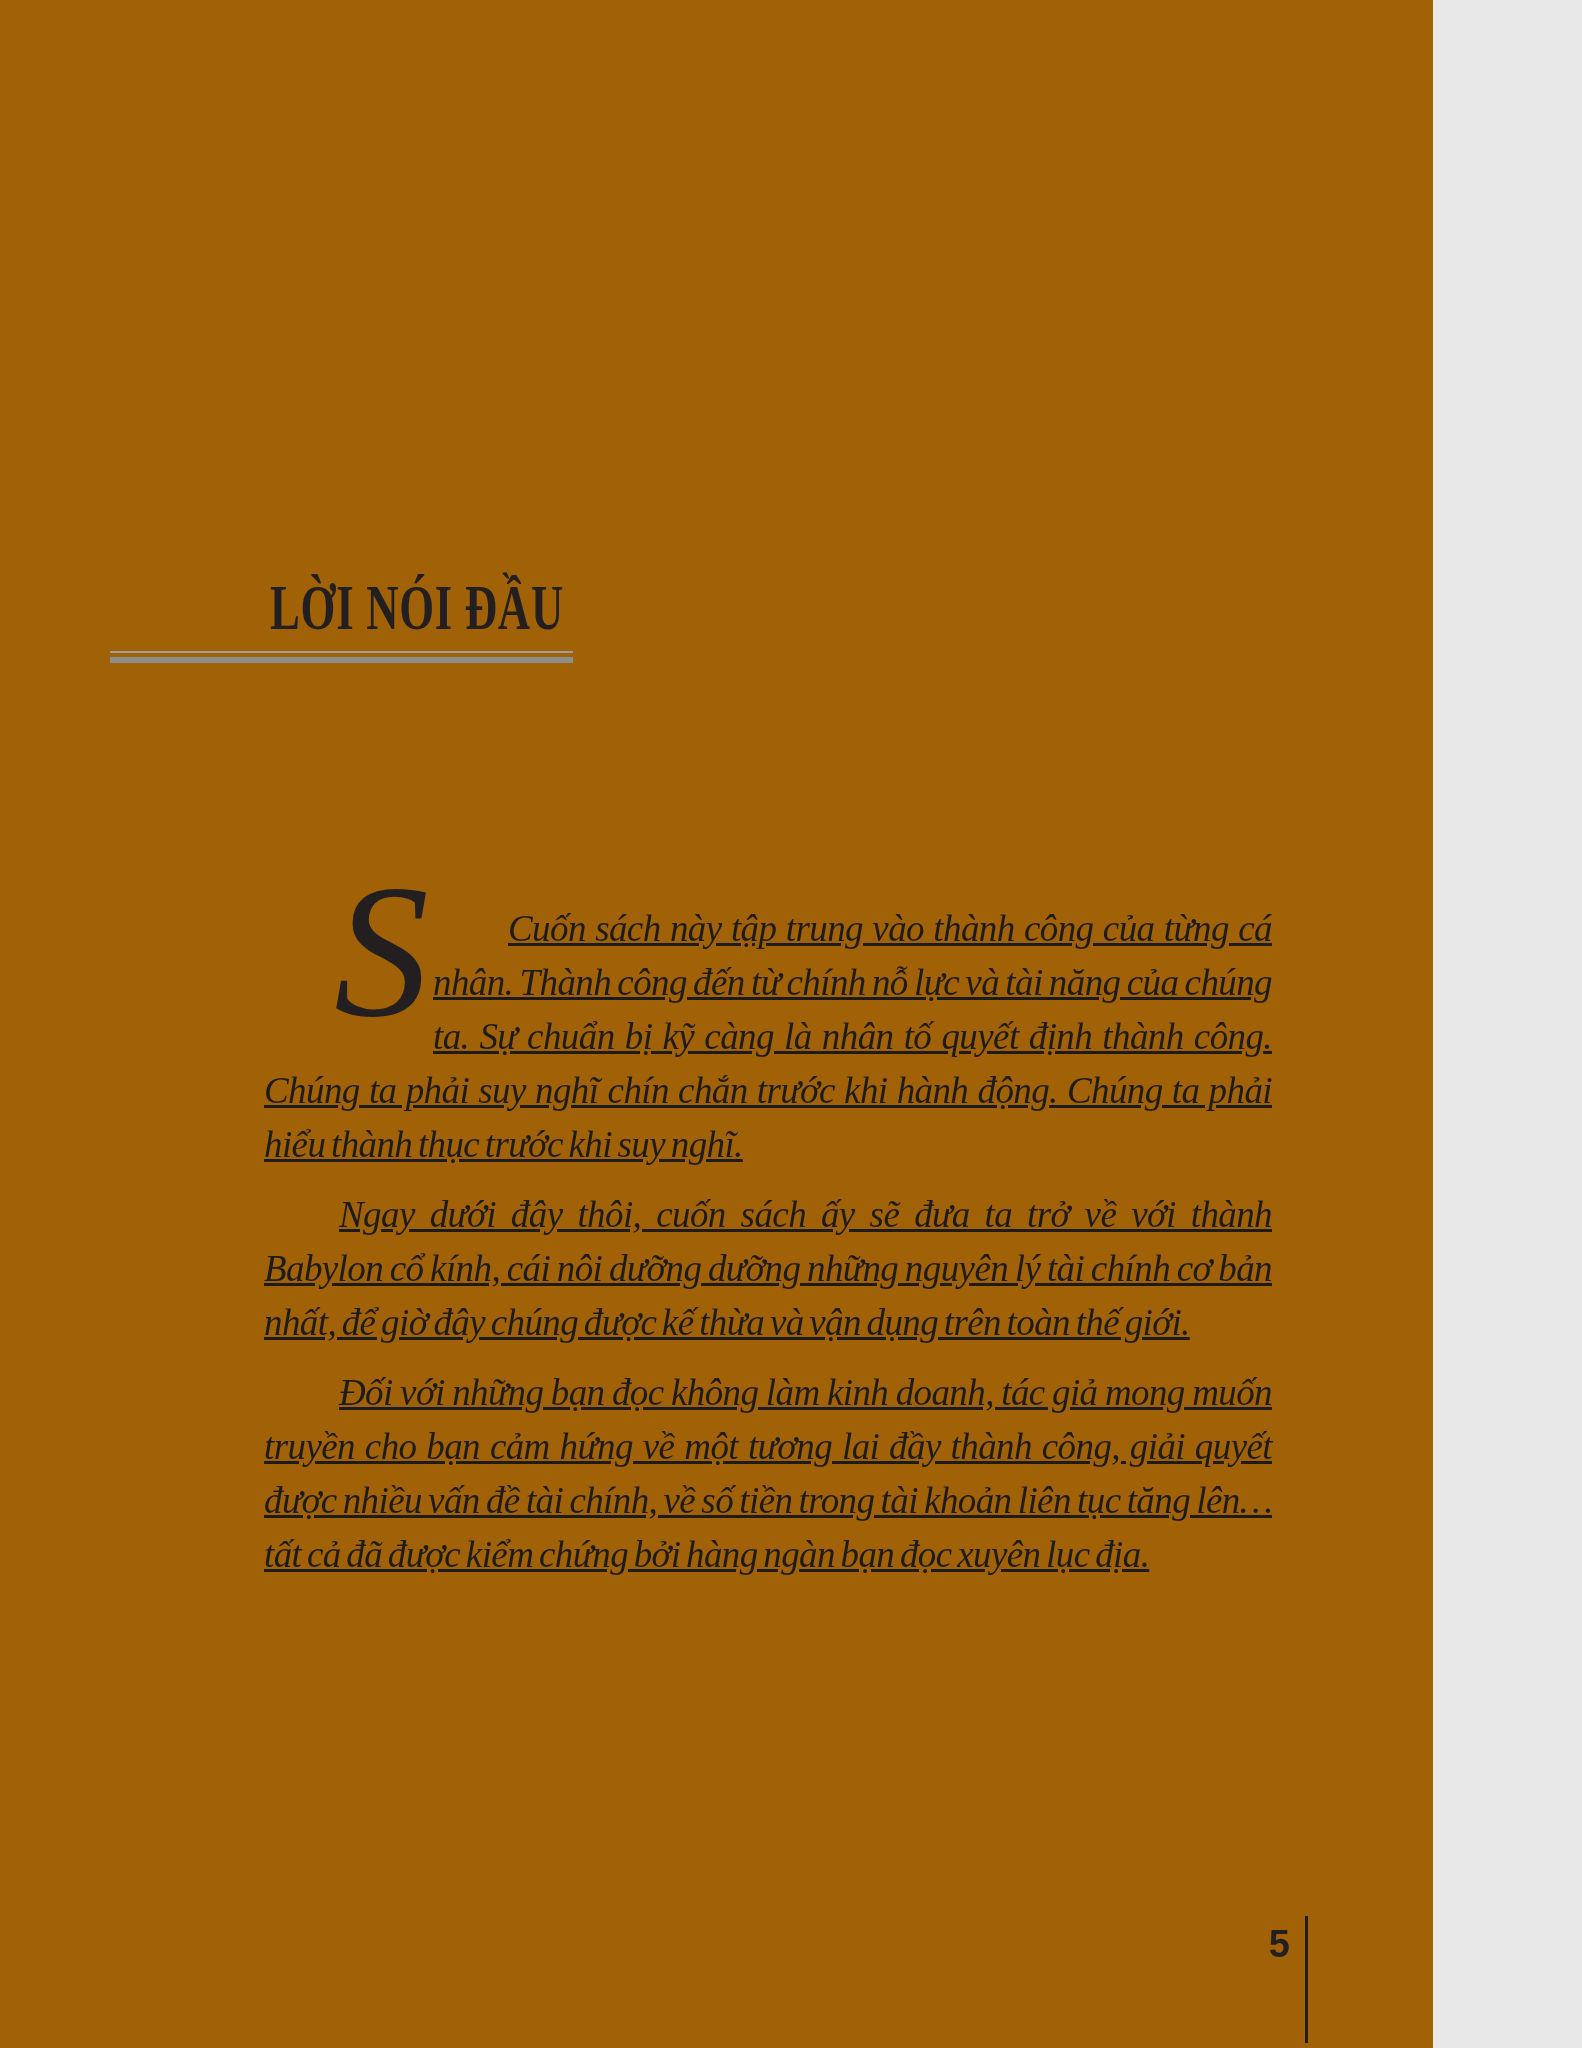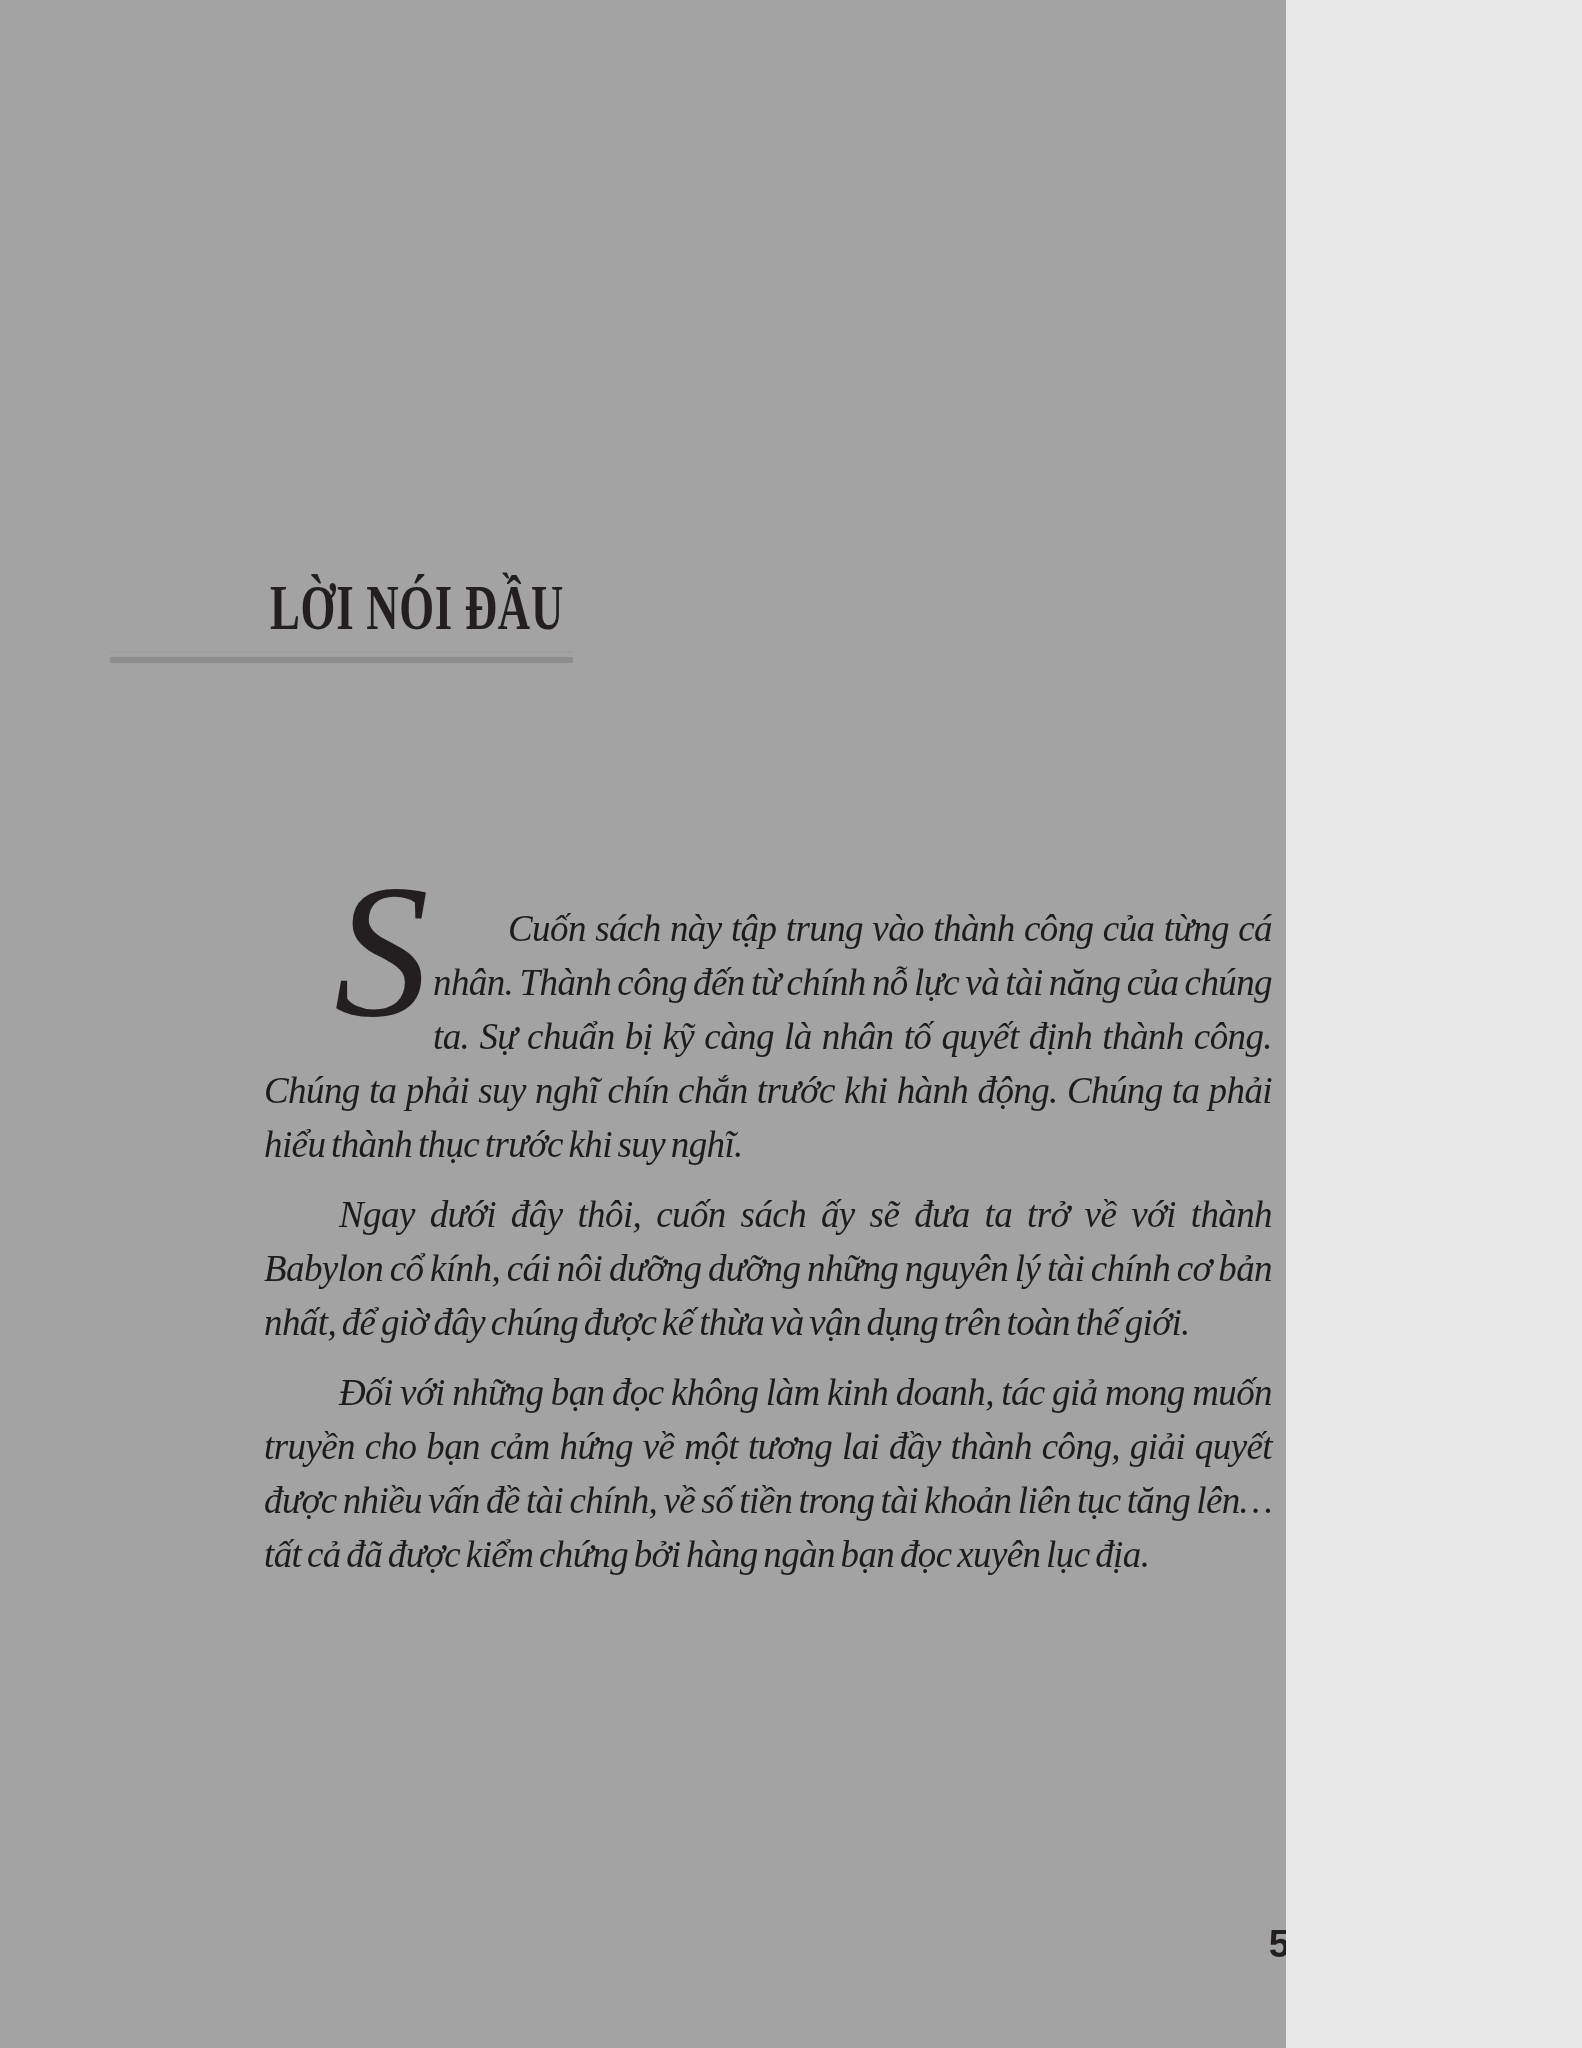--- a/index.html
+++ b/index.html
@@ -1,23 +1,24 @@
 <!DOCTYPE html>
 <html><head>
 <meta charset="utf-8">
 <style>
   html, body { margin: 0; padding: 0; background: #e8e8e8; }
   .page {
     position: relative;
-    width: 1286px;
+    width: 1413px;
     height: 2048px;
-    background: #a3a3a3;
+    background: #a16207;
     font-family: "Liberation Serif", serif;
     color: #231f20;
     overflow: hidden;
+    padding-left: 20px;
   }
   
   .heading {
     position: absolute;
     left: 270px;
     top: 573px;
     margin: 0;
     font-family: "Liberation Serif", serif;
     font-weight: 700;
     font-size: 64px;
@@ -46,21 +47,21 @@
     width: 1008px;
     font-style: italic;
     font-size: 37px;
     line-height: 54px;
     letter-spacing: -0.6px;
     word-spacing: -3px;
     text-align: justify;
     color: #1e1b1c;
   }
   .body-text p { margin: 0; padding: 0; }
-  .body-text p + p { margin-top: 16px; text-indent: 75px; }
+  .body-text p + p { margin-top: 16px; text-indent: 75px; text-decoration: underline; }
 
   
   .dropcap {
     float: left;
     width: 95px;
     height: 150px;
     margin-left: 70px;
     margin-right: 4px;
     font-style: italic;
     font-weight: 400;

